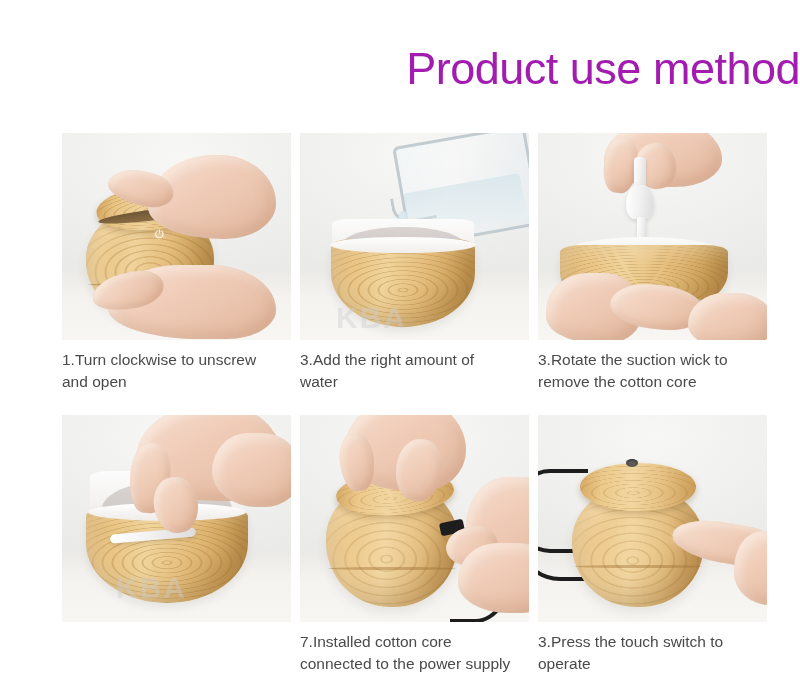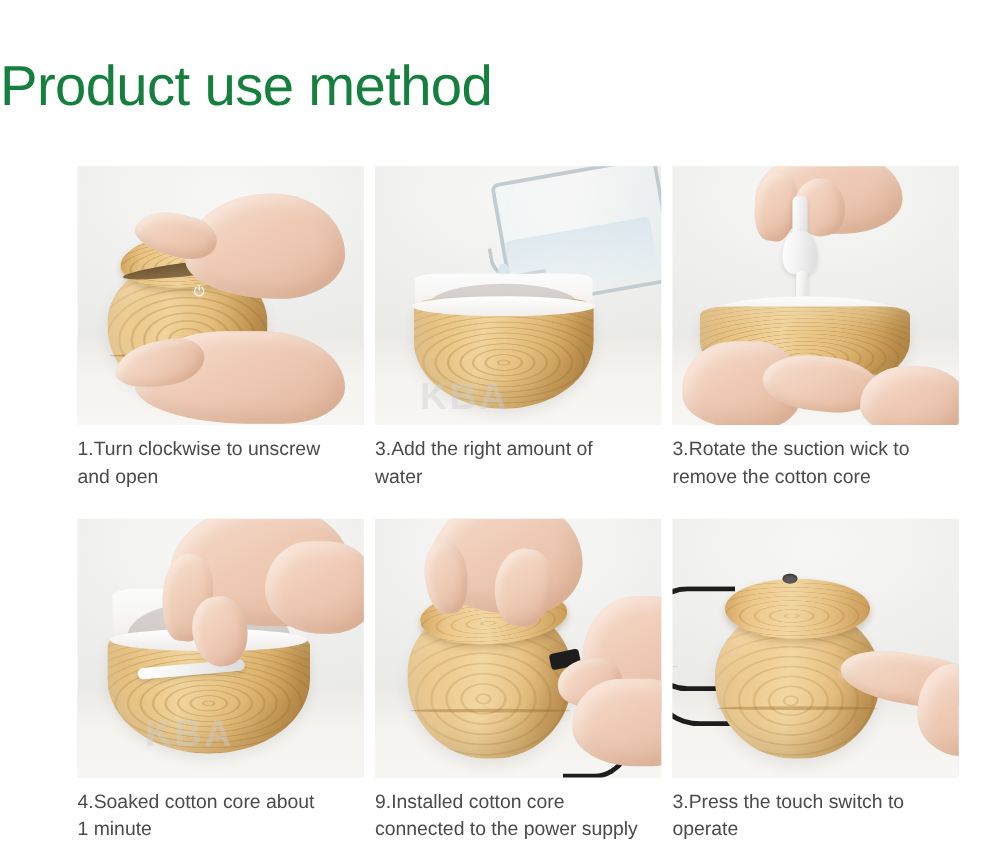--- a/index.html
+++ b/index.html
@@ -14,25 +14,25 @@
     overflow: hidden;
     position: relative;
   }
 
   
   .page-title {
     position: absolute;
     top: 46px;
     left: 0;
     width: 800px;
-    text-align: left;
+    text-align: right;
     font-size: 45px;
     font-weight: 400;
     letter-spacing: -0.5px;
-    color: #15803d;
+    color: #a21caf;
     line-height: 1;
   }
 
   
   .steps-grid {
     position: absolute;
     top: 133px;
     left: 62px;
     width: 676px;
     display: grid;
@@ -277,22 +277,20 @@
 
       <div class="nozzle" style="left:48px; top:116px; width:86px; height:9px; border-radius:5px; transform:rotate(-5deg);"></div>
 
       <div class="hand" style="left:74px; top:-10px; width:146px; height:96px; border-radius:48% 42% 36% 56% / 58% 58% 44% 42%;"></div>
       <div class="finger" style="left:68px; top:28px; width:40px; height:70px; border-radius:44% 46% 40% 40% / 44% 44% 56% 56%; transform:rotate(6deg);"></div>
       <div class="finger" style="left:92px; top:62px; width:44px; height:56px; border-radius:46% 44% 44% 46% / 48% 48% 52% 52%; transform:rotate(-8deg);"></div>
       <div class="hand" style="left:150px; top:18px; width:90px; height:74px; border-radius:40% 44% 42% 50% / 52% 54% 46% 48%;"></div>
 
       <div class="watermark" style="left:54px; top:156px;">KBA</div>
     </div>
-    <div class="caption">4.Soaked cotton core about
-  1 minute</div>
   </div>
 
   <div class="step-cell row2">
     <div class="photo">
       <div class="bg"></div>
       <div class="table-line"></div>
 
       <div class="ball wood-grain-soft" style="left:26px; top:66px; width:132px; height:126px;"></div>
       <div style="position:absolute;left:28px;top:152px;width:128px;height:3px;background:rgba(150,106,44,0.40);border-radius:50%;"></div>
 
@@ -305,21 +303,21 @@
 
       <div style="position:absolute;left:140px;top:106px;width:24px;height:13px;border-radius:3px;background:#1d1d1d;transform:rotate(-12deg);"></div>
       <div class="cable" style="left:150px; top:112px; width:60px; height:92px; border-radius:0 0 60% 0; border-top:none; border-left:none;"></div>
 
       <div class="hand" style="left:166px; top:62px; width:96px; height:92px; border-radius:44% 40% 36% 54% / 56% 58% 44% 42%;"></div>
       <div class="finger" style="left:146px; top:112px; width:52px; height:38px; border-radius:48% 42% 42% 48% / 50% 50% 50% 50%; transform:rotate(-10deg);"></div>
       <div class="hand" style="left:158px; top:128px; width:100px; height:70px; border-radius:40% 42% 38% 52% / 54% 56% 46% 44%;"></div>
 
       <div class="watermark" style="left:34px; top:162px; opacity:0.30;">&nbsp;</div>
     </div>
-    <div class="caption">9.Installed cotton core
+    <div class="caption">7.Installed cotton core
 connected to the power  supply</div>
   </div>
 
   <div class="step-cell row2">
     <div class="photo">
       <div class="bg"></div>
       <div class="table-line"></div>
 
       <div class="cable" style="left:-26px; top:54px; width:72px; height:76px; border-radius:58% 0 0 58%; border-right:none;"></div>
       <div class="cable" style="left:-14px; top:118px; width:56px; height:44px; border-radius:0 0 0 60%; border-top:none; border-right:none;"></div>

